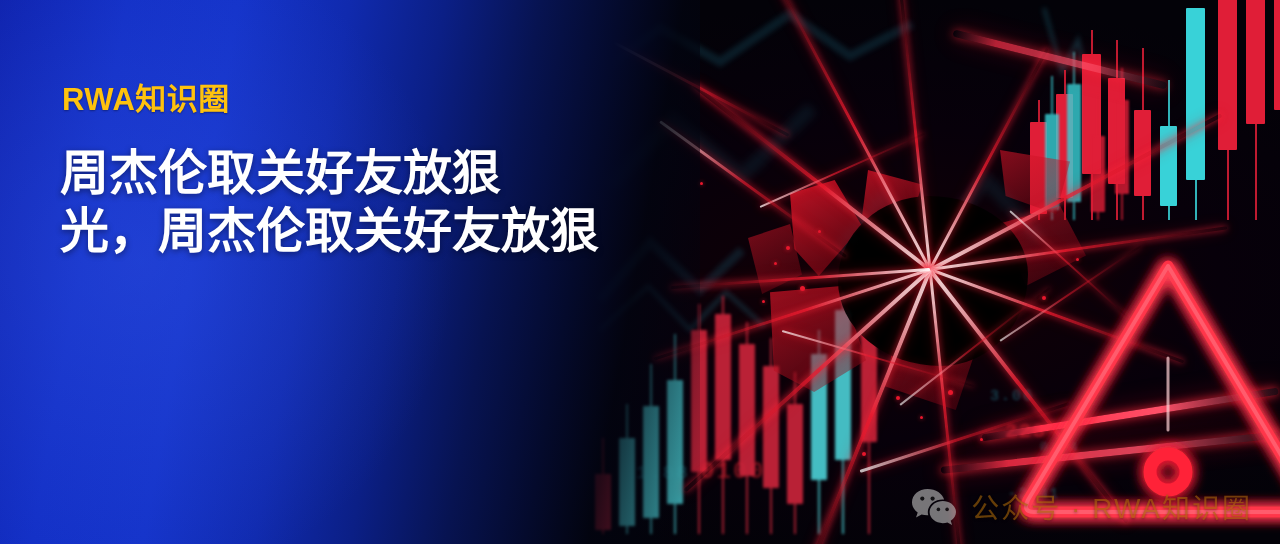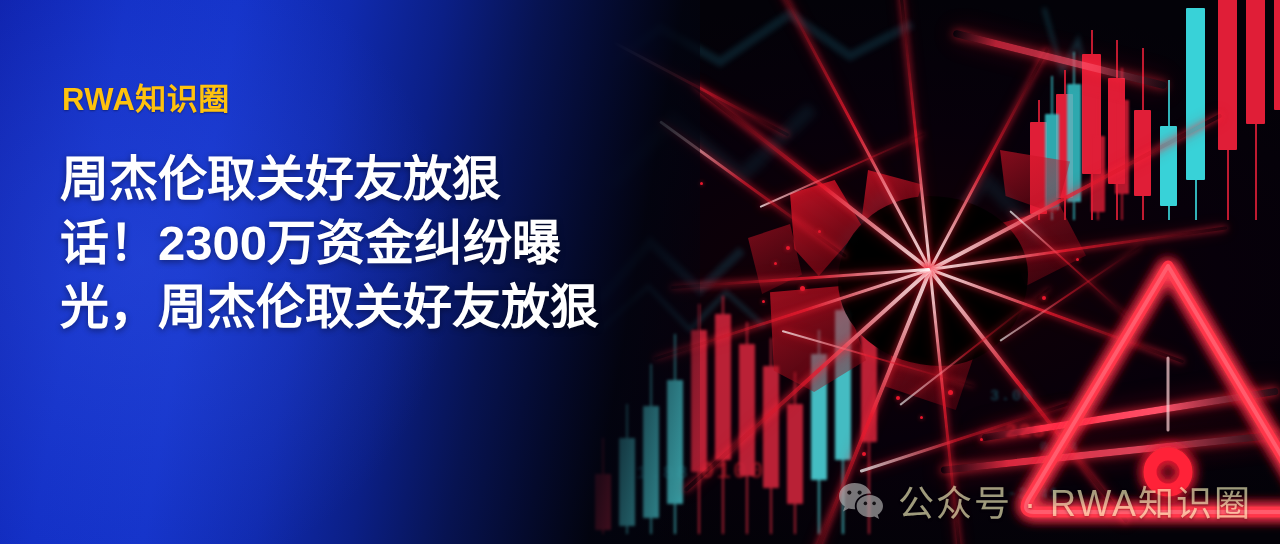--- a/index.html
+++ b/index.html
@@ -127,31 +127,31 @@
     color: #FFC20E;
     text-shadow: 0 1px 2px rgba(0,0,0,.35);
     white-space: nowrap;
   }
   .headline {
     position: absolute; left: 60px; top: 144px; width: 560px;
     font-size: 49px; font-weight: 700; line-height: 58px;
     color: #ffffff; letter-spacing: 0px;
     text-shadow: 0 2px 6px rgba(0,0,10,.45);
   }
-  .headline .ln { display: block; white-space: nowrap; margin-top: 6px; }
+  .headline .ln { display: block; white-space: nowrap; }
 
   
   .watermark {
     position: absolute; right: 28px; bottom: 18px;
     display: flex; align-items: center; gap: 14px;
     opacity: .62;
   }
   .wechat-icon { width: 46px; height: 38px; position: relative; }
   .wm-text {
-    font-size: 36px; font-weight: 400; color: #fef9c3; letter-spacing: 2px;
+    font-size: 28px; font-weight: 400; color: #a16207; letter-spacing: 2px;
     white-space: nowrap; text-shadow: 0 1px 3px rgba(0,0,0,.6);
   }
 </style>
 </head>
 <body>
 
 <div class="banner">
 
   <div class="artwork">
     <div class="art-base"></div>
@@ -383,21 +383,20 @@
     </div>
   </div>
 
   <div class="blue-panel"></div>
   <div class="blue-sheen"></div>
 
   <div class="logo">RWA知识圈</div>
 
   <div class="headline">
     <span class="ln">周杰伦取关好友放狠</span>
-    <span class="ln">话！2300万资金纠纷曝</span>
     <span class="ln">光，周杰伦取关好友放狠</span>
   </div>
 
   <div class="watermark">
     <span class="wechat-icon">
       <svg viewBox="0 0 46 38" width="46" height="38">
         <g fill="#bdbdbd">
           <path d="M16.5 2C7.9 2 1 7.9 1 15.2c0 4.1 2.2 7.8 5.7 10.2L5 30.4l5.6-2.9c1.8.5 3.7.8 5.6.8h1.1c-.3-1-.5-2.1-.5-3.2 0-7 6.6-12.7 14.8-12.7.5 0 1 0 1.5.1C31.7 6.8 24.8 2 16.5 2z"></path>
           <circle cx="11.3" cy="11.6" r="2.1" fill="#1d1d1d"></circle>
           <circle cx="21.6" cy="11.6" r="2.1" fill="#1d1d1d"></circle>

